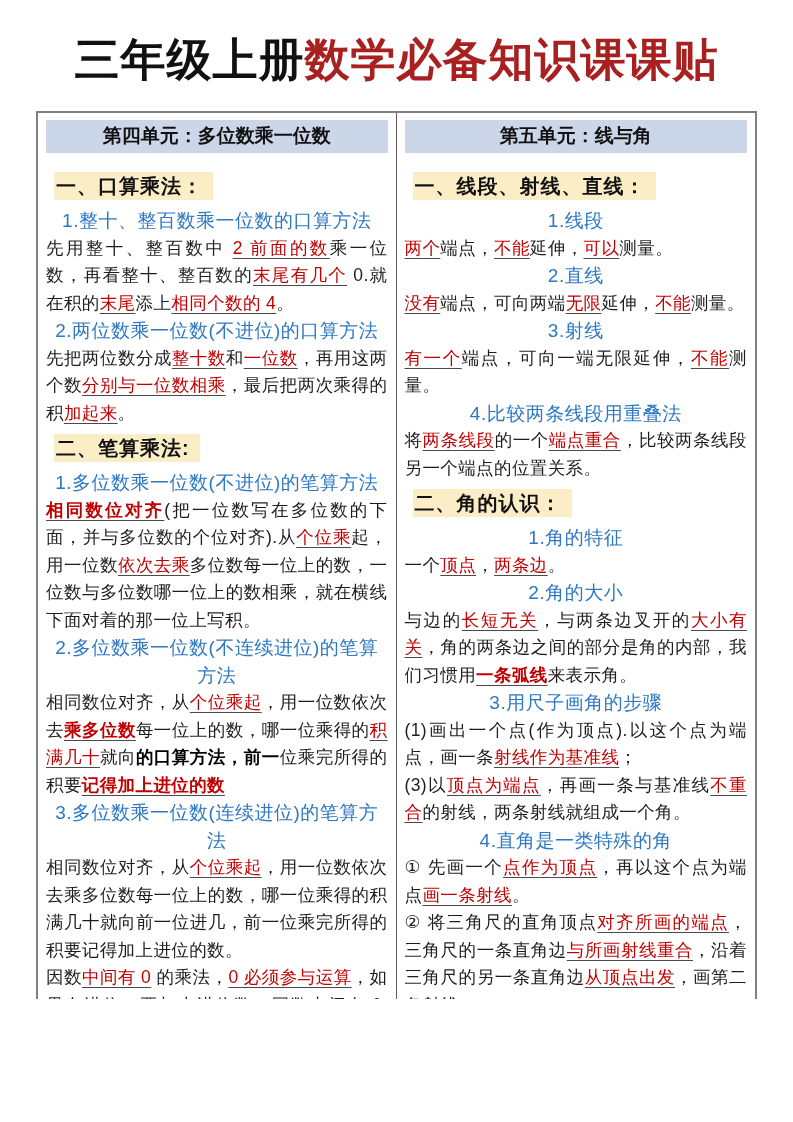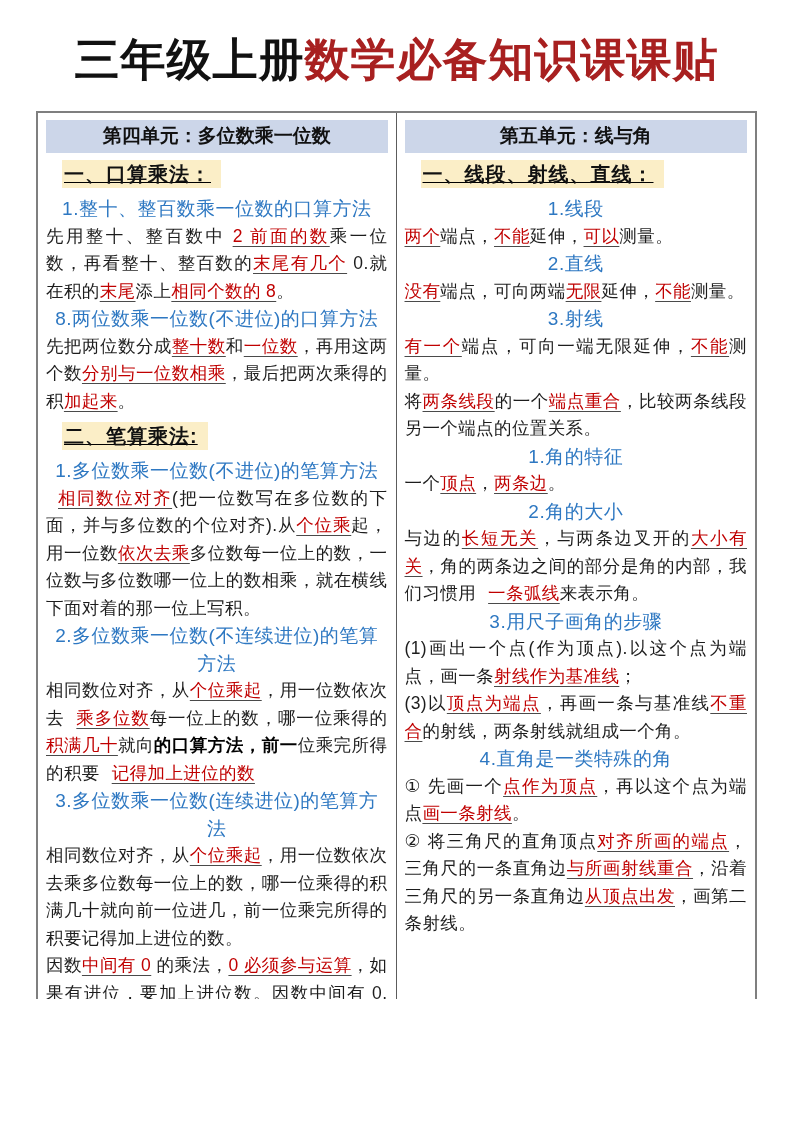--- a/index.html
+++ b/index.html
@@ -25,23 +25,23 @@
   .sheet{
     position:absolute;left:36px;top:111px;width:721px;height:963px;
     border:2px solid var(--border-gray);
     display:flex;background:#fff;
   }
   .col{flex:1 1 50%;padding:4px 8px 4px 8px;overflow:hidden;}
   .col.first{border-right:1.6px solid #5c5c5c;}
   .col-header{
     background:var(--header-band);
     text-align:center;font-weight:700;font-size:19px;color:#111;
-    padding:3px 0 4px;margin:3px 0 4px;
+    padding:3px 0 4px;margin:3px 0 16px;
   }
-  .sec-h-wrap{margin:4px 16px 2px;line-height:34px;text-decoration:underline;}
+  .sec-h-wrap{margin:4px 8px 2px;line-height:34px;}
   .sec-h{
     background:var(--highlight);
     font-weight:700;font-size:20px;color:#111;
     padding:3px 10px 3px 2px;letter-spacing:1px;
   }
   .sub-h{
     color:var(--blue-heading);
     font-size:19px;line-height:27.5px;letter-spacing:0.5px;text-align:center;
   }
   .para{
@@ -51,42 +51,41 @@
   .run-n{}
   .run-b{font-weight:700;color:#000;}
   .run-r{
     color:var(--red-emphasis);
     text-decoration:underline;
     text-decoration-color:#4a4a4a;
     text-decoration-thickness:1.4px;
     text-underline-offset:4px;
   }
   .run-rb{
-    color:var(--red-emphasis);font-weight:400;
+    color:var(--red-emphasis);font-weight:700;
     text-decoration:underline;
     text-decoration-color:#4a4a4a;
     text-decoration-thickness:1.4px;
     text-underline-offset:4px;
-    margin-left:12px;
   }
 </style>
 </head>
 <body>
 
 <div class="page">
   <h1 class="title"><span class="t-black">三年级上册</span><span class="t-red">数学必备知识课课贴</span></h1>
 
   <div class="sheet">
     <section class="col first">
       <div class="col-header">第四单元：多位数乘一位数</div>
       <div class="col-body">
           <div class="sec-h-wrap"><span class="sec-h">一、口算乘法：</span></div>
           <div class="sub-h">1.整十、整百数乘一位数的口算方法</div>
-          <div class="para"><span class="run-n">先用整十、整百数中 </span><span class="run-r">2 前面的数</span><span class="run-n">乘一位数，再看整十、整百数的</span><span class="run-r">末尾有几个</span><span class="run-n"> 0.就在积的</span><span class="run-r">末尾</span><span class="run-n">添上</span><span class="run-r">相同个数的 8</span><span class="run-n">。</span></div>
-          <div class="sub-h">8.两位数乘一位数(不进位)的口算方法</div>
+          <div class="para"><span class="run-n">先用整十、整百数中 </span><span class="run-r">2 前面的数</span><span class="run-n">乘一位数，再看整十、整百数的</span><span class="run-r">末尾有几个</span><span class="run-n"> 0.就在积的</span><span class="run-r">末尾</span><span class="run-n">添上</span><span class="run-r">相同个数的 4</span><span class="run-n">。</span></div>
+          <div class="sub-h">2.两位数乘一位数(不进位)的口算方法</div>
           <div class="para"><span class="run-n">先把两位数分成</span><span class="run-r">整十数</span><span class="run-n">和</span><span class="run-r">一位数</span><span class="run-n">，再用这两个数</span><span class="run-r">分别与一位数相乘</span><span class="run-n">，最后把两次乘得的积</span><span class="run-r">加起来</span><span class="run-n">。</span></div>
           <div class="sec-h-wrap"><span class="sec-h">二、笔算乘法:</span></div>
           <div class="sub-h">1.多位数乘一位数(不进位)的笔算方法</div>
           <div class="para"><span class="run-rb">相同数位对齐</span><span class="run-n">(把一位数写在多位数的下面，并与多位数的个位对齐).从</span><span class="run-r">个位乘</span><span class="run-n">起，用一位数</span><span class="run-r">依次去乘</span><span class="run-n">多位数每一位上的数，一位数与多位数哪一位上的数相乘，就在横线下面对着的那一位上写积。</span></div>
           <div class="sub-h">2.多位数乘一位数(不连续进位)的笔算方法</div>
           <div class="para"><span class="run-n">相同数位对齐，从</span><span class="run-r">个位乘起</span><span class="run-n">，用一位数依次去</span><span class="run-rb">乘多位数</span><span class="run-n">每一位上的数，哪一位乘得的</span><span class="run-r">积满几十</span><span class="run-n">就向</span><span class="run-b">的口算方法，前一</span><span class="run-n">位乘完所得的积要</span><span class="run-rb">记得加上进位的数</span></div>
           <div class="sub-h">3.多位数乘一位数(连续进位)的笔算方法</div>
           <div class="para"><span class="run-n">相同数位对齐，从</span><span class="run-r">个位乘起</span><span class="run-n">，用一位数依次去乘多位数每一位上的数，哪一位乘得的积满几十就向前一位进几，前一位乘完所得的积要记得加上进位的数。</span></div>
           <div class="para"><span class="run-n">因数</span><span class="run-r">中间有 0</span><span class="run-n"> 的乘法，</span><span class="run-r">0 必须参与运算</span><span class="run-n">，如果有进位，要加上进位数。因数中间有 0.积的中间</span><span class="run-r">不一定</span><span class="run-n">有 0。</span></div>
           <div class="sub-h">1.因数末尾有 0 的多位数乘一位数的笔算方法</div>
@@ -95,21 +94,23 @@
     <section class="col">
       <div class="col-header">第五单元：线与角</div>
       <div class="col-body">
           <div class="sec-h-wrap"><span class="sec-h">一、线段、射线、直线：</span></div>
           <div class="sub-h">1.线段</div>
           <div class="para"><span class="run-r">两个</span><span class="run-n">端点，</span><span class="run-r">不能</span><span class="run-n">延伸，</span><span class="run-r">可以</span><span class="run-n">测量。</span></div>
           <div class="sub-h">2.直线</div>
           <div class="para"><span class="run-r">没有</span><span class="run-n">端点，可向两端</span><span class="run-r">无限</span><span class="run-n">延伸，</span><span class="run-r">不能</span><span class="run-n">测量。</span></div>
           <div class="sub-h">3.射线</div>
           <div class="para"><span class="run-r">有一个</span><span class="run-n">端点，可向一端无限延伸，</span><span class="run-r">不能</span><span class="run-n">测量。</span></div>
+          <div class="sub-h">4.比较两条线段用重叠法</div>
           <div class="para"><span class="run-n">将</span><span class="run-r">两条线段</span><span class="run-n">的一个</span><span class="run-r">端点重合</span><span class="run-n">，比较两条线段另一个端点的位置关系。</span></div>
+          <div class="sec-h-wrap"><span class="sec-h">二、角的认识：</span></div>
           <div class="sub-h">1.角的特征</div>
           <div class="para"><span class="run-n">一个</span><span class="run-r">顶点</span><span class="run-n">，</span><span class="run-r">两条边</span><span class="run-n">。</span></div>
           <div class="sub-h">2.角的大小</div>
           <div class="para"><span class="run-n">与边的</span><span class="run-r">长短无关</span><span class="run-n">，与两条边叉开的</span><span class="run-r">大小有关</span><span class="run-n">，角的两条边之间的部分是角的内部，我们习惯用</span><span class="run-rb">一条弧线</span><span class="run-n">来表示角。</span></div>
           <div class="sub-h">3.用尺子画角的步骤</div>
           <div class="para"><span class="run-n">(1)画出一个点(作为顶点).以这个点为端点，画一条</span><span class="run-r">射线作为基准线</span><span class="run-n">；</span></div>
           <div class="para"><span class="run-n">(3)以</span><span class="run-r">顶点为端点</span><span class="run-n">，再画一条与基准线</span><span class="run-r">不重合</span><span class="run-n">的射线，两条射线就组成一个角。</span></div>
           <div class="sub-h">4.直角是一类特殊的角</div>
           <div class="para"><span class="run-n">① 先画一个</span><span class="run-r">点作为顶点</span><span class="run-n">，再以这个点为端点</span><span class="run-r">画一条射线</span><span class="run-n">。</span></div>
           <div class="para"><span class="run-n">② 将三角尺的直角顶点</span><span class="run-r">对齐所画的端点</span><span class="run-n">，三角尺的一条直角边</span><span class="run-r">与所画射线重合</span><span class="run-n">，沿着三角尺的另一条直角边</span><span class="run-r">从顶点出发</span><span class="run-n">，画第二条射线。</span></div>

